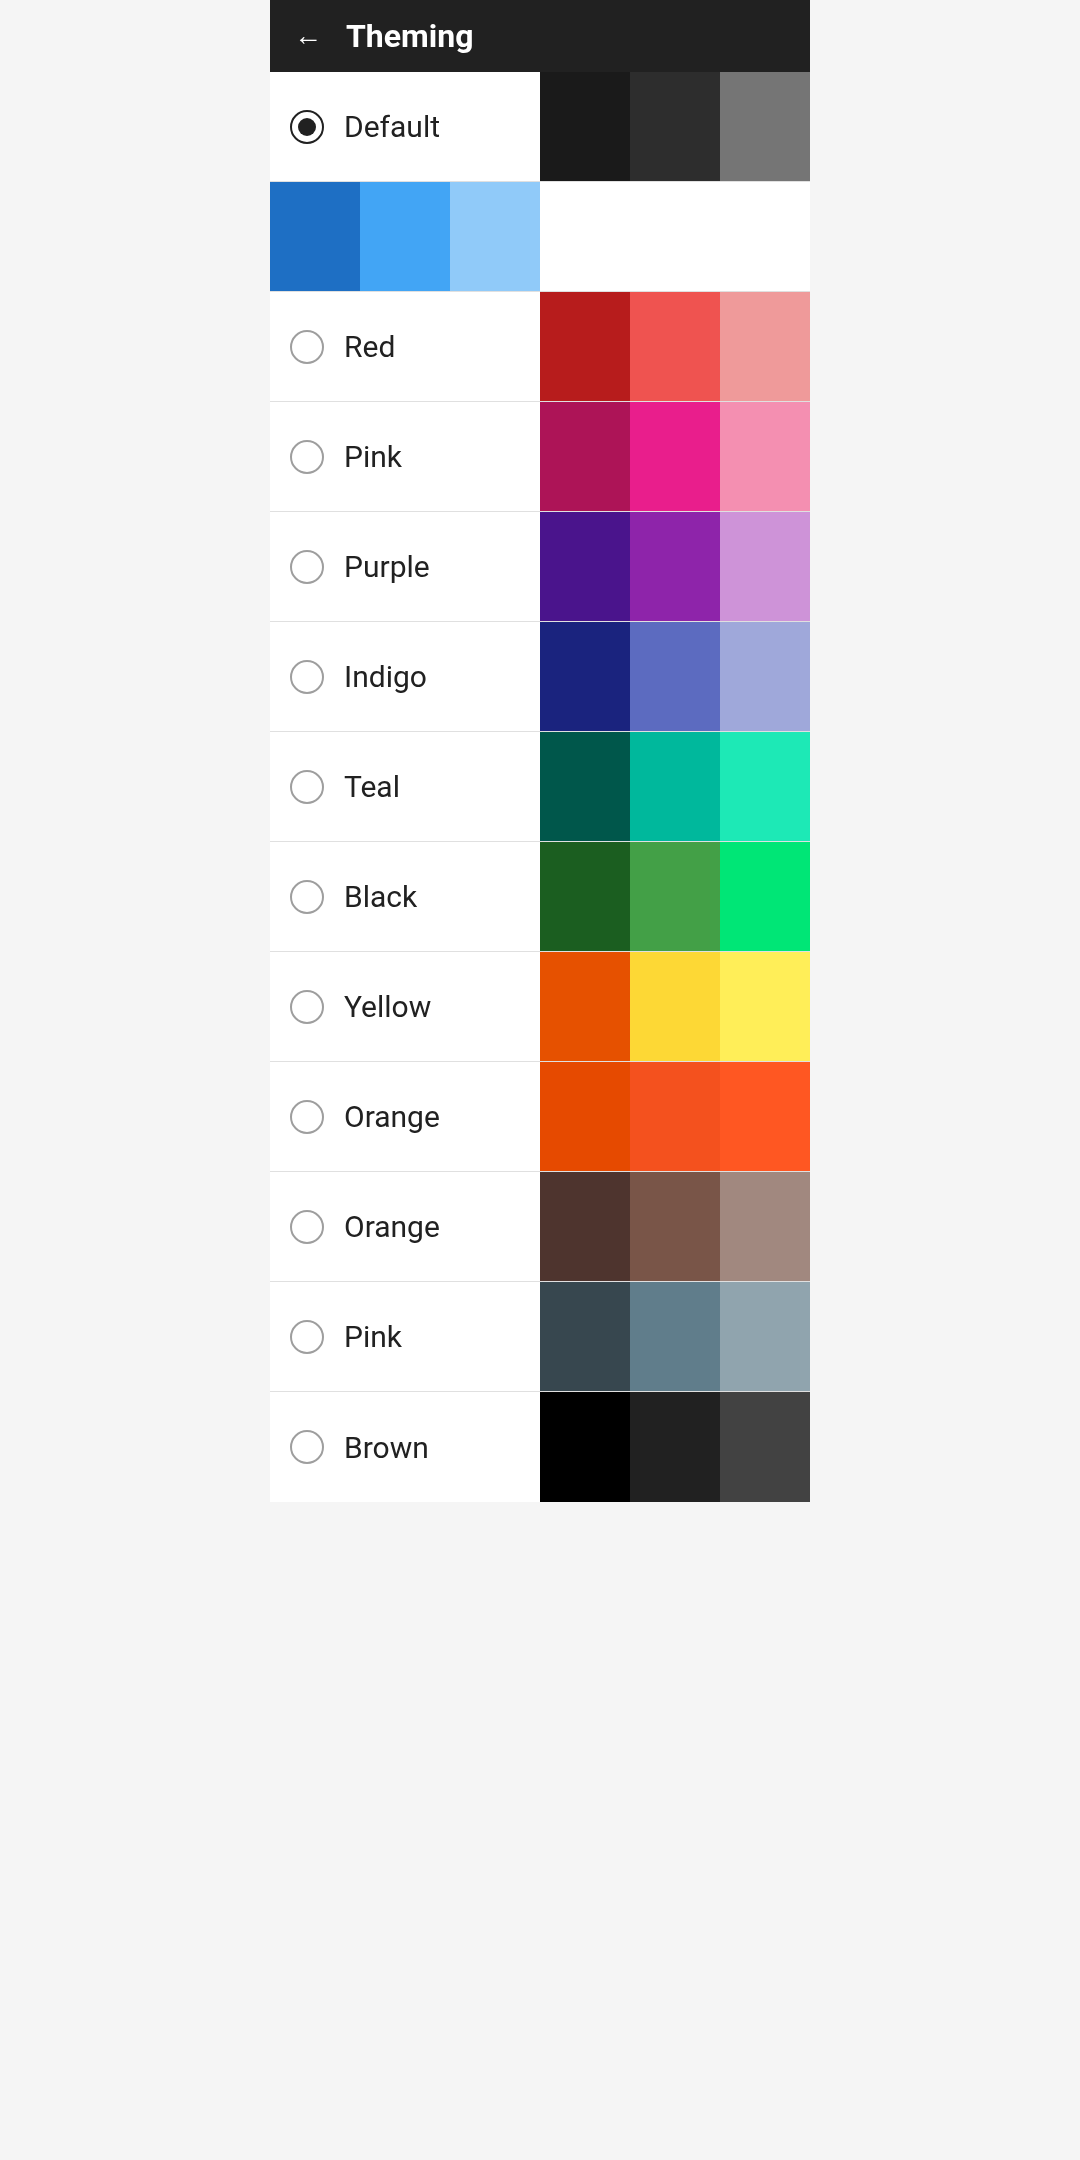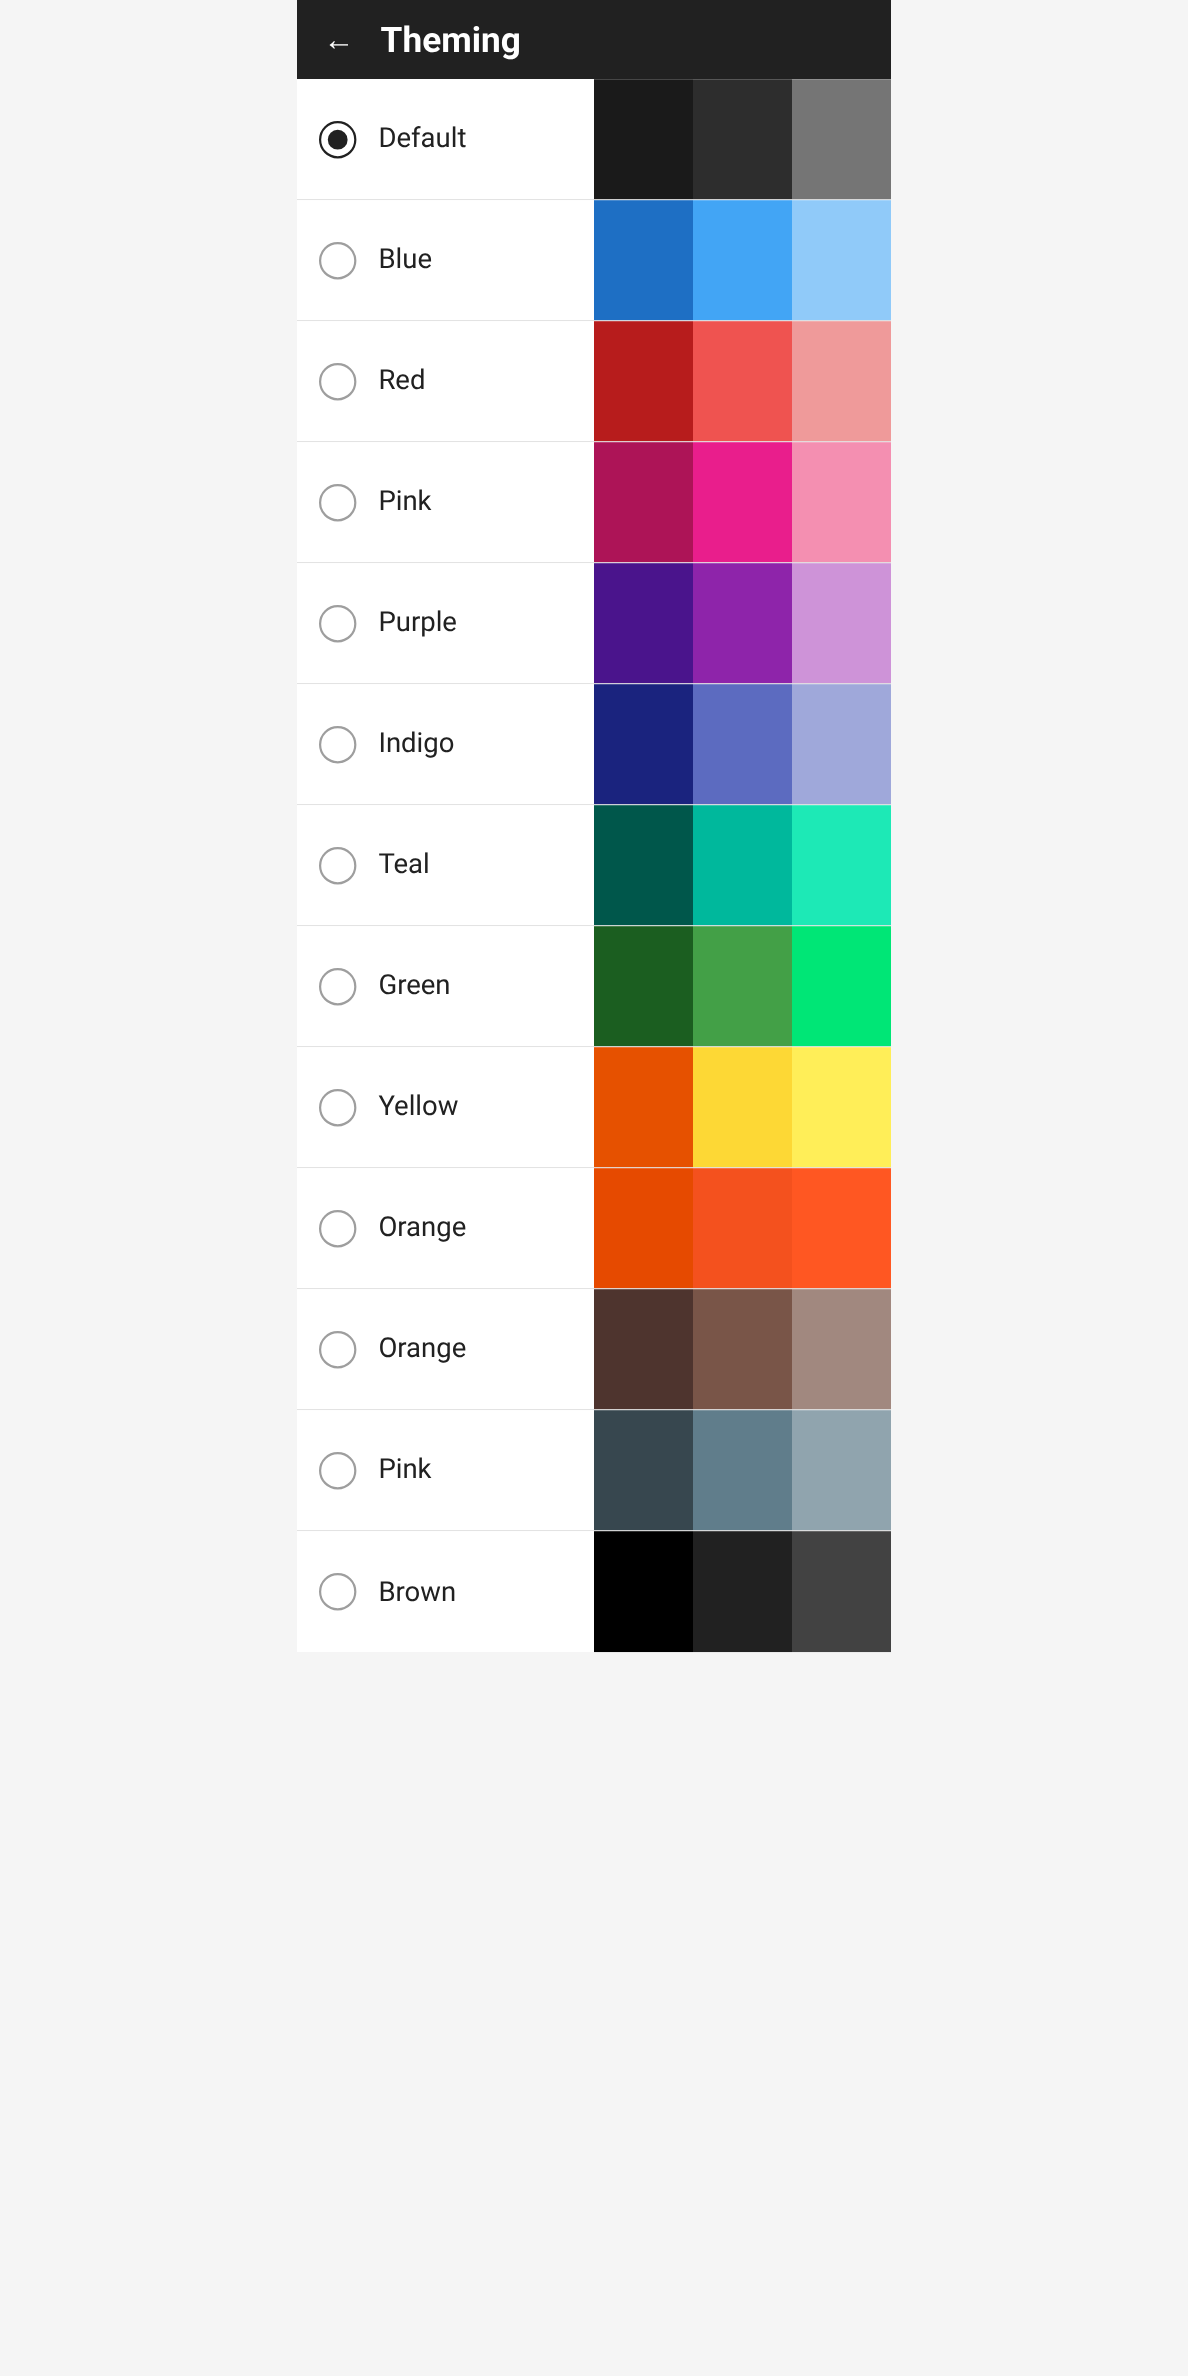--- a/index.html
+++ b/index.html
@@ -88,21 +88,21 @@
 
     .radio-btn.selected::after {
       content: '';
       width: 18px;
       height: 18px;
       border-radius: 50%;
       background: #212121;
     }
 
     .theme-label {
-      font-size: 25px;
+      font-size: 30px;
       color: #212121;
       font-weight: 400;
     }
 
     .color-swatches {
       display: flex;
       height: 100%;
       flex-shrink: 0;
     }
 
@@ -129,24 +129,20 @@
           <div class="radio-btn selected"></div>
           <span class="theme-label">Default</span>
         </div>
         <div class="color-swatches">
           <div class="swatch" style="background-color: rgb(26, 26, 26);"></div>
           <div class="swatch" style="background-color: rgb(45, 45, 45);"></div>
           <div class="swatch" style="background-color: rgb(117, 117, 117);"></div>
         </div>
       </div>
       <div class="theme-item">
-        <div class="radio-area">
-          <div class="radio-btn"></div>
-          <span class="theme-label">Blue</span>
-        </div>
         <div class="color-swatches">
           <div class="swatch" style="background-color: rgb(30, 111, 196);"></div>
           <div class="swatch" style="background-color: rgb(66, 165, 245);"></div>
           <div class="swatch" style="background-color: rgb(144, 202, 249);"></div>
         </div>
       </div>
       <div class="theme-item">
         <div class="radio-area">
           <div class="radio-btn"></div>
           <span class="theme-label">Red</span>
@@ -197,21 +193,21 @@
         </div>
         <div class="color-swatches">
           <div class="swatch" style="background-color: rgb(0, 87, 75);"></div>
           <div class="swatch" style="background-color: rgb(0, 184, 156);"></div>
           <div class="swatch" style="background-color: rgb(29, 233, 182);"></div>
         </div>
       </div>
       <div class="theme-item">
         <div class="radio-area">
           <div class="radio-btn"></div>
-          <span class="theme-label">Green</span>
+          <span class="theme-label">Black</span>
         </div>
         <div class="color-swatches">
           <div class="swatch" style="background-color: rgb(27, 94, 32);"></div>
           <div class="swatch" style="background-color: rgb(67, 160, 71);"></div>
           <div class="swatch" style="background-color: rgb(0, 230, 118);"></div>
         </div>
       </div>
       <div class="theme-item">
         <div class="radio-area">
           <div class="radio-btn"></div>

